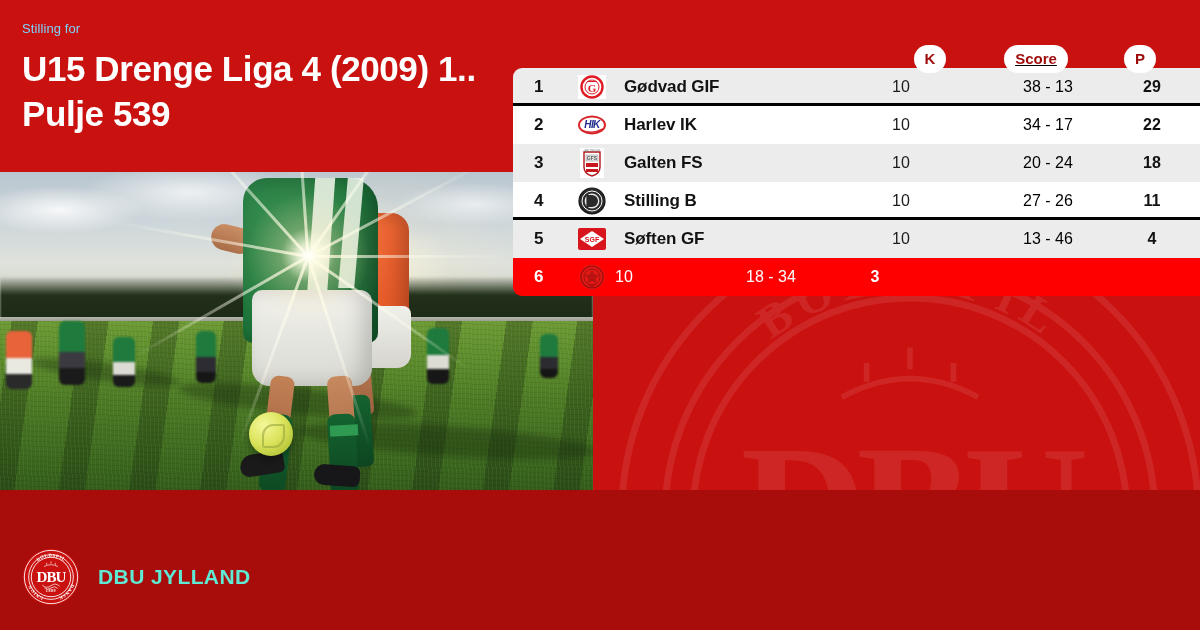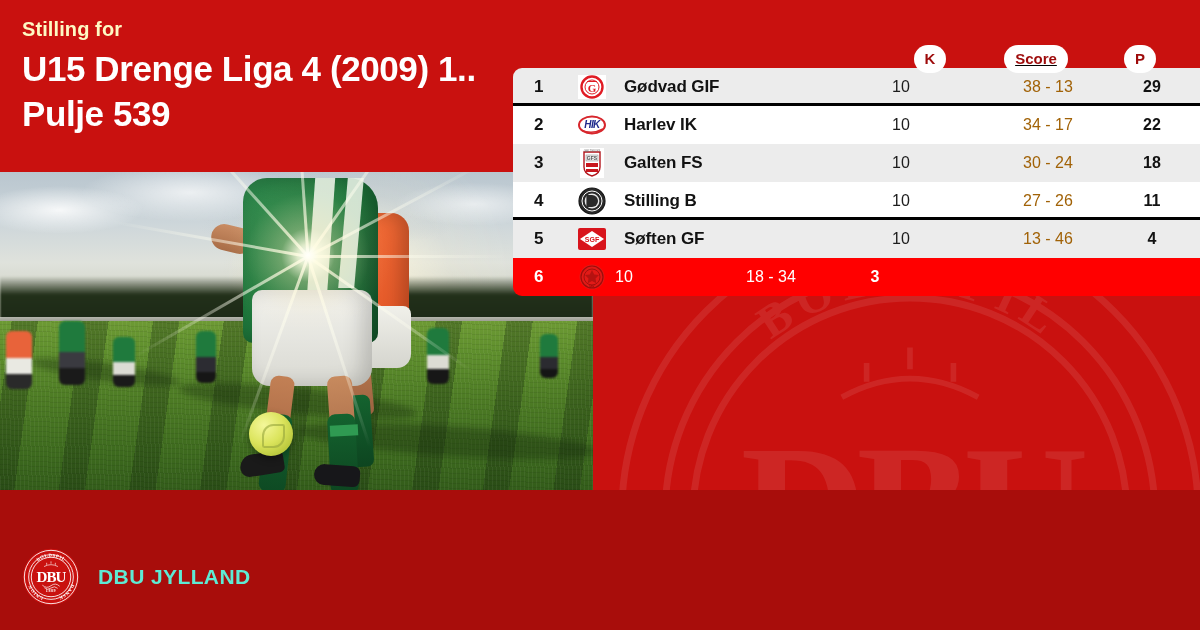--- a/index.html
+++ b/index.html
@@ -35,23 +35,23 @@
     background: #A80D0B;
   }
 
   
   .header-block {
     position: absolute; left: 22px; top: 16px;
     width: 500px;
     z-index: 6;
   }
   .kicker {
-    color: #fef9c3;
-    font-size: 20px;
-    font-weight: bold;
+    color: #7dd3fc;
+    font-size: 13px;
+    font-weight: normal;
     letter-spacing: 0.1px;
     line-height: 26px;
   }
   .headline {
     color: #ffffff;
     font-size: 35px;
     font-weight: bold;
     line-height: 45px;
     letter-spacing: -0.4px;
     margin-top: 4px;
@@ -294,21 +294,21 @@
   }
   .c-k {
     width: 100px;
     font-size: 16px;
     color: #1d1d1d;
   }
   .c-score {
     width: 112px;
     text-align: center;
     font-size: 16px;
-    color: #a16207;
+    color: #000000;
   }
   .c-p {
     width: 96px;
     text-align: center;
     font-size: 16px;
     font-weight: bold;
     color: #121212;
   }
   .row.hl .c-pos,
   .row.hl .c-team,
@@ -512,21 +512,21 @@
           <path d="M4 4 h16 v15 q0 7 -8 9 q-8 -2 -8 -9 z" fill="#ffffff" stroke="#B2131A" stroke-width="1.4"></path>
           <rect x="6" y="7" width="12" height="6" fill="#E9E9E9" stroke="#888" stroke-width="0.5"></rect>
           <text x="12" y="12" text-anchor="middle" fill="#555" font-family="'Liberation Sans', sans-serif" font-size="5" font-weight="bold">GFS</text>
           <path d="M6 15 h12 v4 h-12 z" fill="#C8161D"></path>
           <path d="M6 21 h12 v3 h-12 z" fill="#C8161D"></path>
           <text x="12" y="3.6" text-anchor="middle" fill="#777" font-family="'Liberation Sans', sans-serif" font-size="3">GALTEN FS</text>
         </svg>
       </div>
       <div class="c-team">Galten FS</div>
       <div class="c-k">10</div>
-      <div class="c-score">30 - 24</div>
+      <div class="c-score">20 - 24</div>
       <div class="c-p">18</div>
     </div>
 
     <div class="row plain sep-below">
       <div class="c-pos">4</div>
       <div class="c-logo">
         <svg width="28" height="28" viewBox="0 0 28 28">
           <circle cx="14" cy="14" r="13" fill="#2A2A2A"></circle>
           <circle cx="14" cy="14" r="10" fill="none" stroke="#ffffff" stroke-width="1"></circle>
           <circle cx="14" cy="14" r="7.4" fill="#E8E8E8"></circle>

